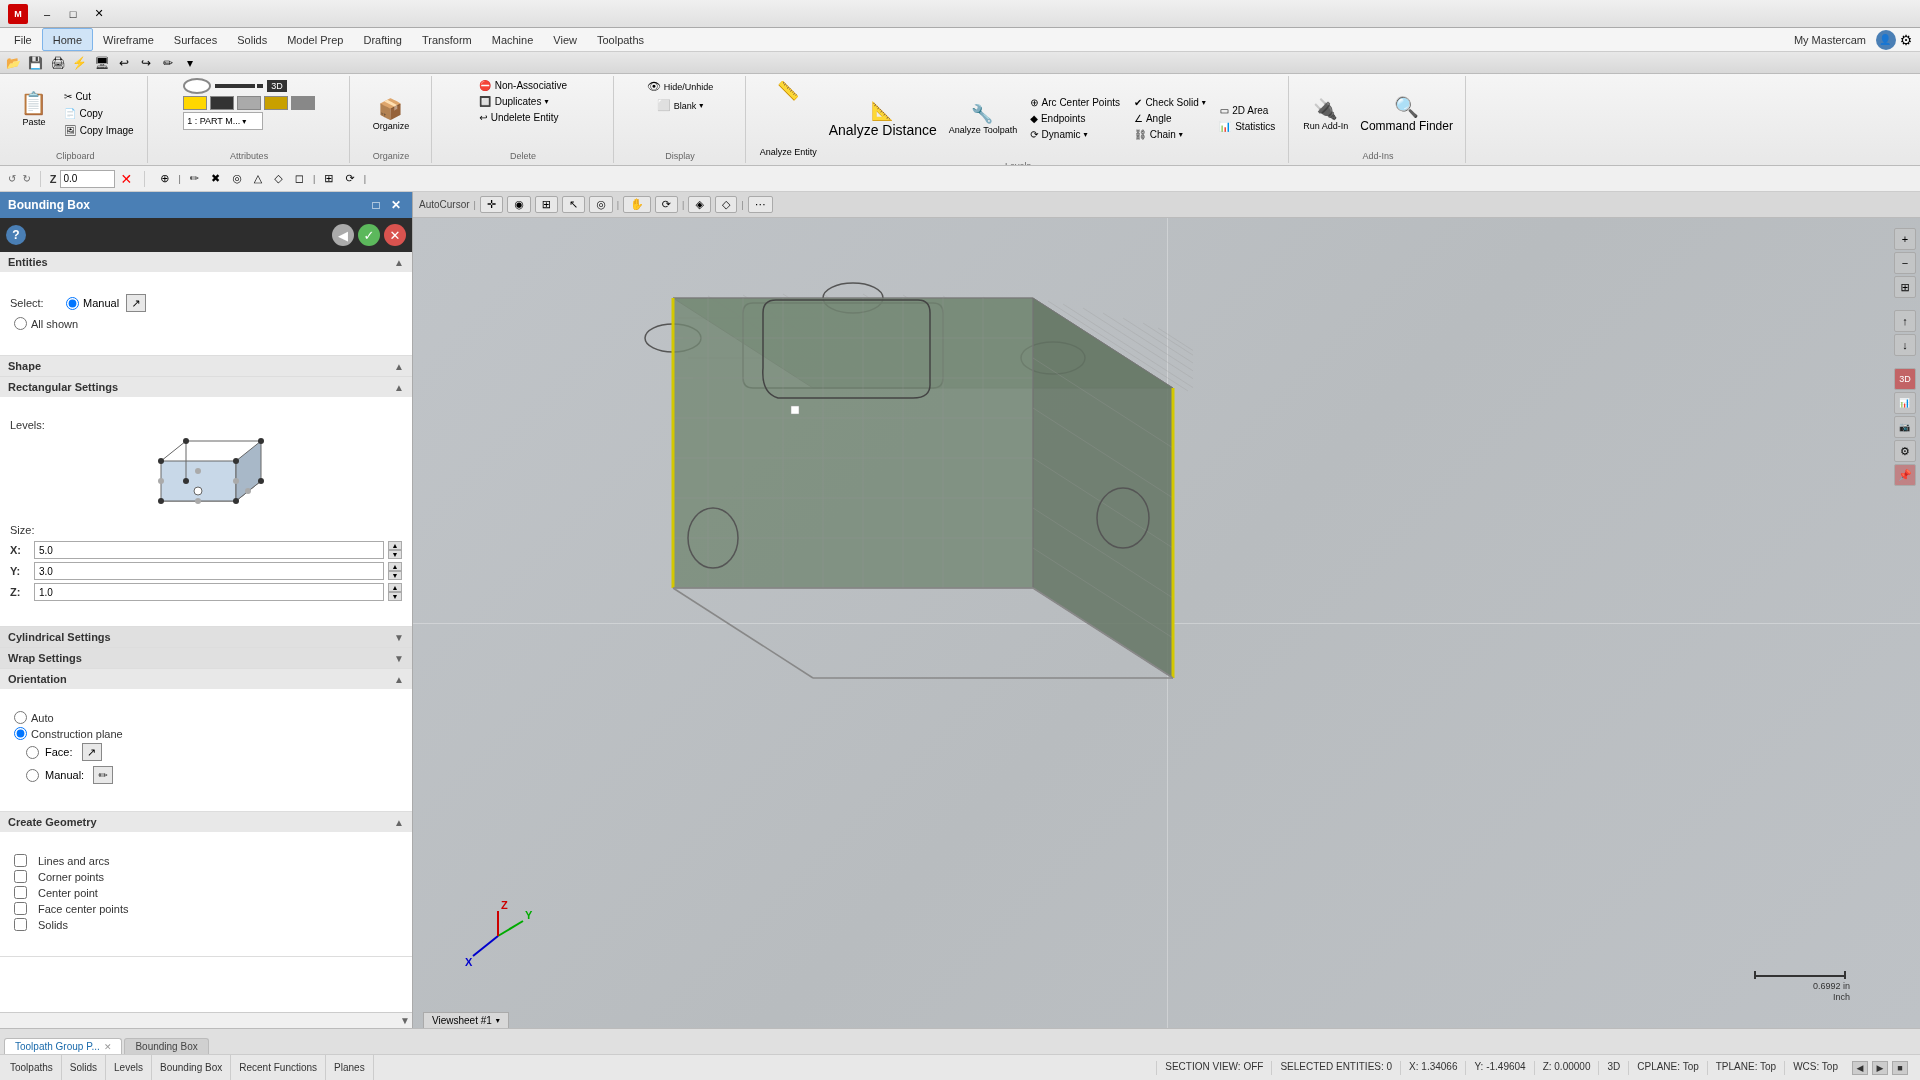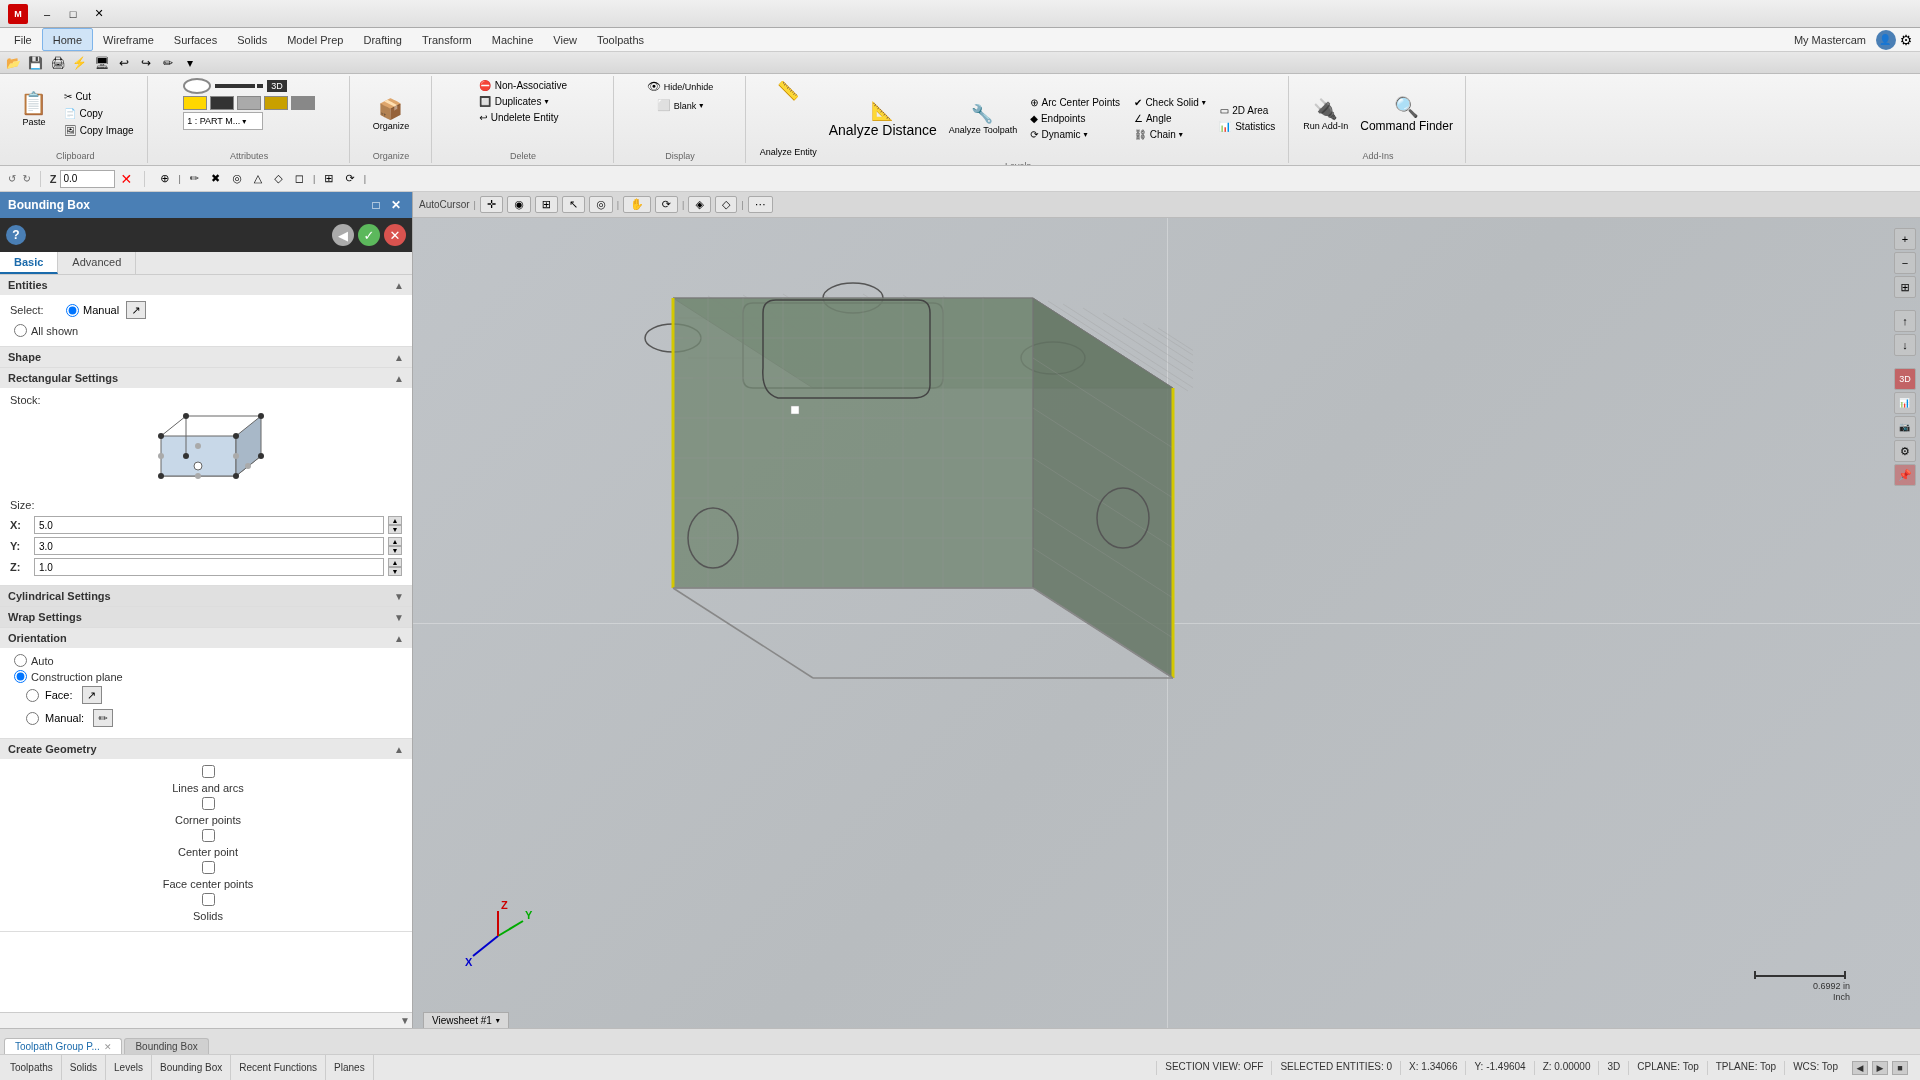--- a/index.html
+++ b/index.html
@@ -48,27 +48,27 @@
 
     #panel-scroll { flex: 1; overflow-y: auto; overflow-x: hidden; background: white; }
     #panel-scroll::-webkit-scrollbar { width: 8px; }
     #panel-scroll::-webkit-scrollbar-track { background: #f0f0f0; }
     #panel-scroll::-webkit-scrollbar-thumb { background: #aaa; border-radius: 4px; }
 
     .section { border-bottom: 1px solid #ddd; }
     .section-header { background: #e8e8e8; padding: 4px 8px; display: flex; align-items: center; justify-content: space-between; cursor: pointer; }
     .section-header .section-title { font-size: 11px; font-weight: bold; color: #333; }
     .section-header .collapse-btn { font-size: 10px; color: #666; }
-    .section-body { padding: 6px 10px; }
+    .section-body { padding: 22px 10px; }
     .form-row { display: flex; align-items: center; gap: 6px; margin-bottom: 5px; }
     .form-label { font-size: 11px; color: #333; min-width: 50px; }
     .radio-row { display: flex; align-items: center; gap: 4px; margin-bottom: 3px; padding-left: 4px; }
     .radio-row input[type=radio] { cursor: pointer; }
     .radio-row label { font-size: 11px; color: #333; cursor: pointer; }
-    .checkbox-row { display: flex; align-items: center; gap: 4px; margin-bottom: 3px; padding-left: 4px; flex-direction: column; }
+    .checkbox-row { display: flex; align-items: center; gap: 11px; margin-bottom: 3px; padding-left: 4px; }
     .checkbox-row input[type=checkbox] { cursor: pointer; }
     .checkbox-row label { font-size: 11px; color: #333; cursor: pointer; }
     .size-row { display: flex; align-items: center; gap: 4px; margin-bottom: 3px; }
     .size-label { font-size: 11px; color: #333; width: 20px; font-weight: bold; }
     .size-input { flex: 1; height: 18px; border: 1px solid #aaa; background: white; padding: 0 4px; font-size: 10px; }
     .size-spinners { display: flex; flex-direction: column; }
     .size-spinner { width: 14px; height: 9px; background: #e0e0e0; border: 1px solid #aaa; display: flex; align-items: center; justify-content: center; cursor: pointer; font-size: 7px; }
 
     
     #viewport { flex: 1; background: #b8b8b8; position: relative; overflow: hidden; }
@@ -356,24 +356,20 @@
     </div>
 
     <div id="panel-toolbar">
       <div class="help-circle">?</div>
       <div style="flex:1;"></div>
       <div class="action-btn btn-back">◀</div>
       <div class="action-btn btn-check">✓</div>
       <div class="action-btn btn-x">✕</div>
     </div>
 
-    <div id="panel-tabs">
-      <div class="panel-tab active">Basic</div>
-      <div class="panel-tab">Advanced</div>
-    </div>
 
     <div id="panel-scroll">
 
       <div class="section section-expanded">
         <div class="section-header">
           <span class="section-title">Entities</span>
           <span class="collapse-btn">▲</span>
         </div>
         <div class="section-body">
           <div class="form-row">
@@ -399,21 +395,21 @@
       </div>
 
       <div class="section section-expanded">
         <div class="section-header">
           <span class="section-title">Rectangular Settings</span>
           <span class="collapse-btn">▲</span>
         </div>
         <div class="section-body">
 
           <div class="form-row">
-            <span class="form-label">Stock:</span>
+            <span class="form-label">Levels:</span>
           </div>
 
           <div style="position:relative;width:130px;height:80px;margin:4px auto 8px auto;">
             <svg width="130" height="80">
 
               <polygon points="20,65 95,65 120,45 45,45" fill="#b0c4d8" stroke="#666" stroke-width="1"></polygon>
               <polygon points="20,25 95,25 95,65 20,65" fill="#c8d8e8" stroke="#666" stroke-width="1"></polygon>
               <polygon points="95,25 120,5 120,45 95,65" fill="#a8b8c8" stroke="#666" stroke-width="1"></polygon>
               <line x1="20" y1="25" x2="45" y2="5" stroke="#666" stroke-width="1"></line>
               <line x1="45" y1="5" x2="120" y2="5" stroke="#666" stroke-width="1"></line>

